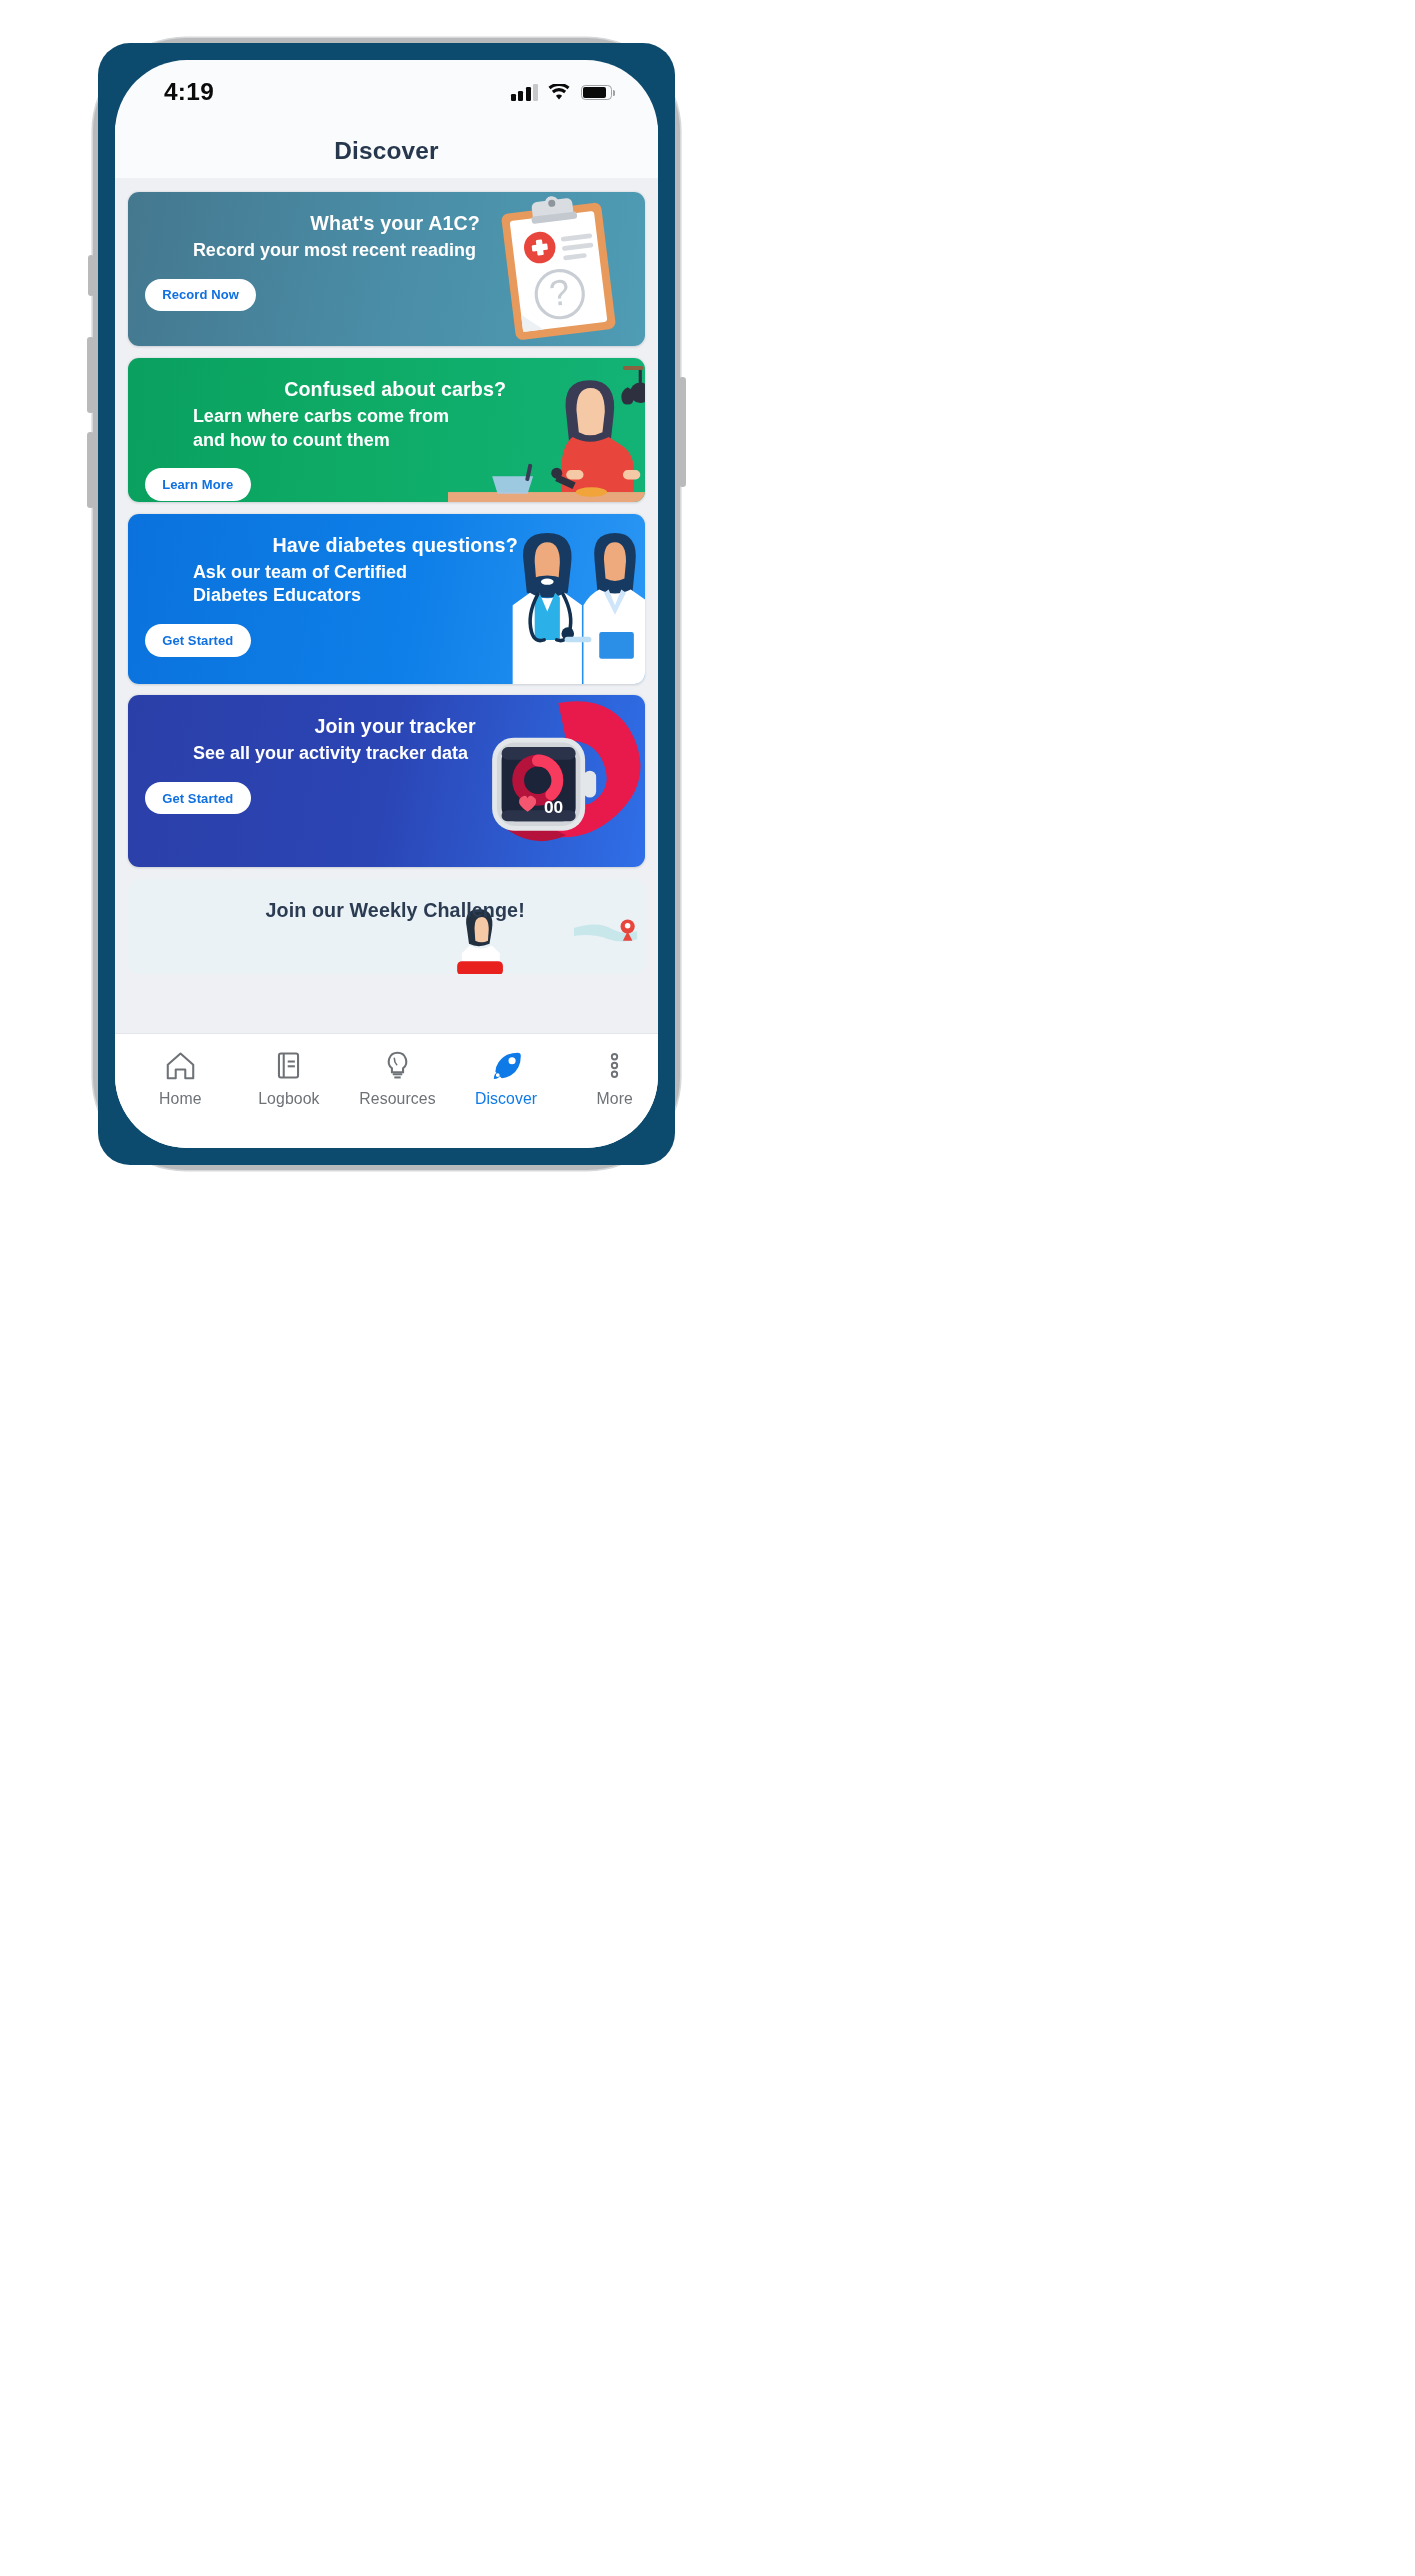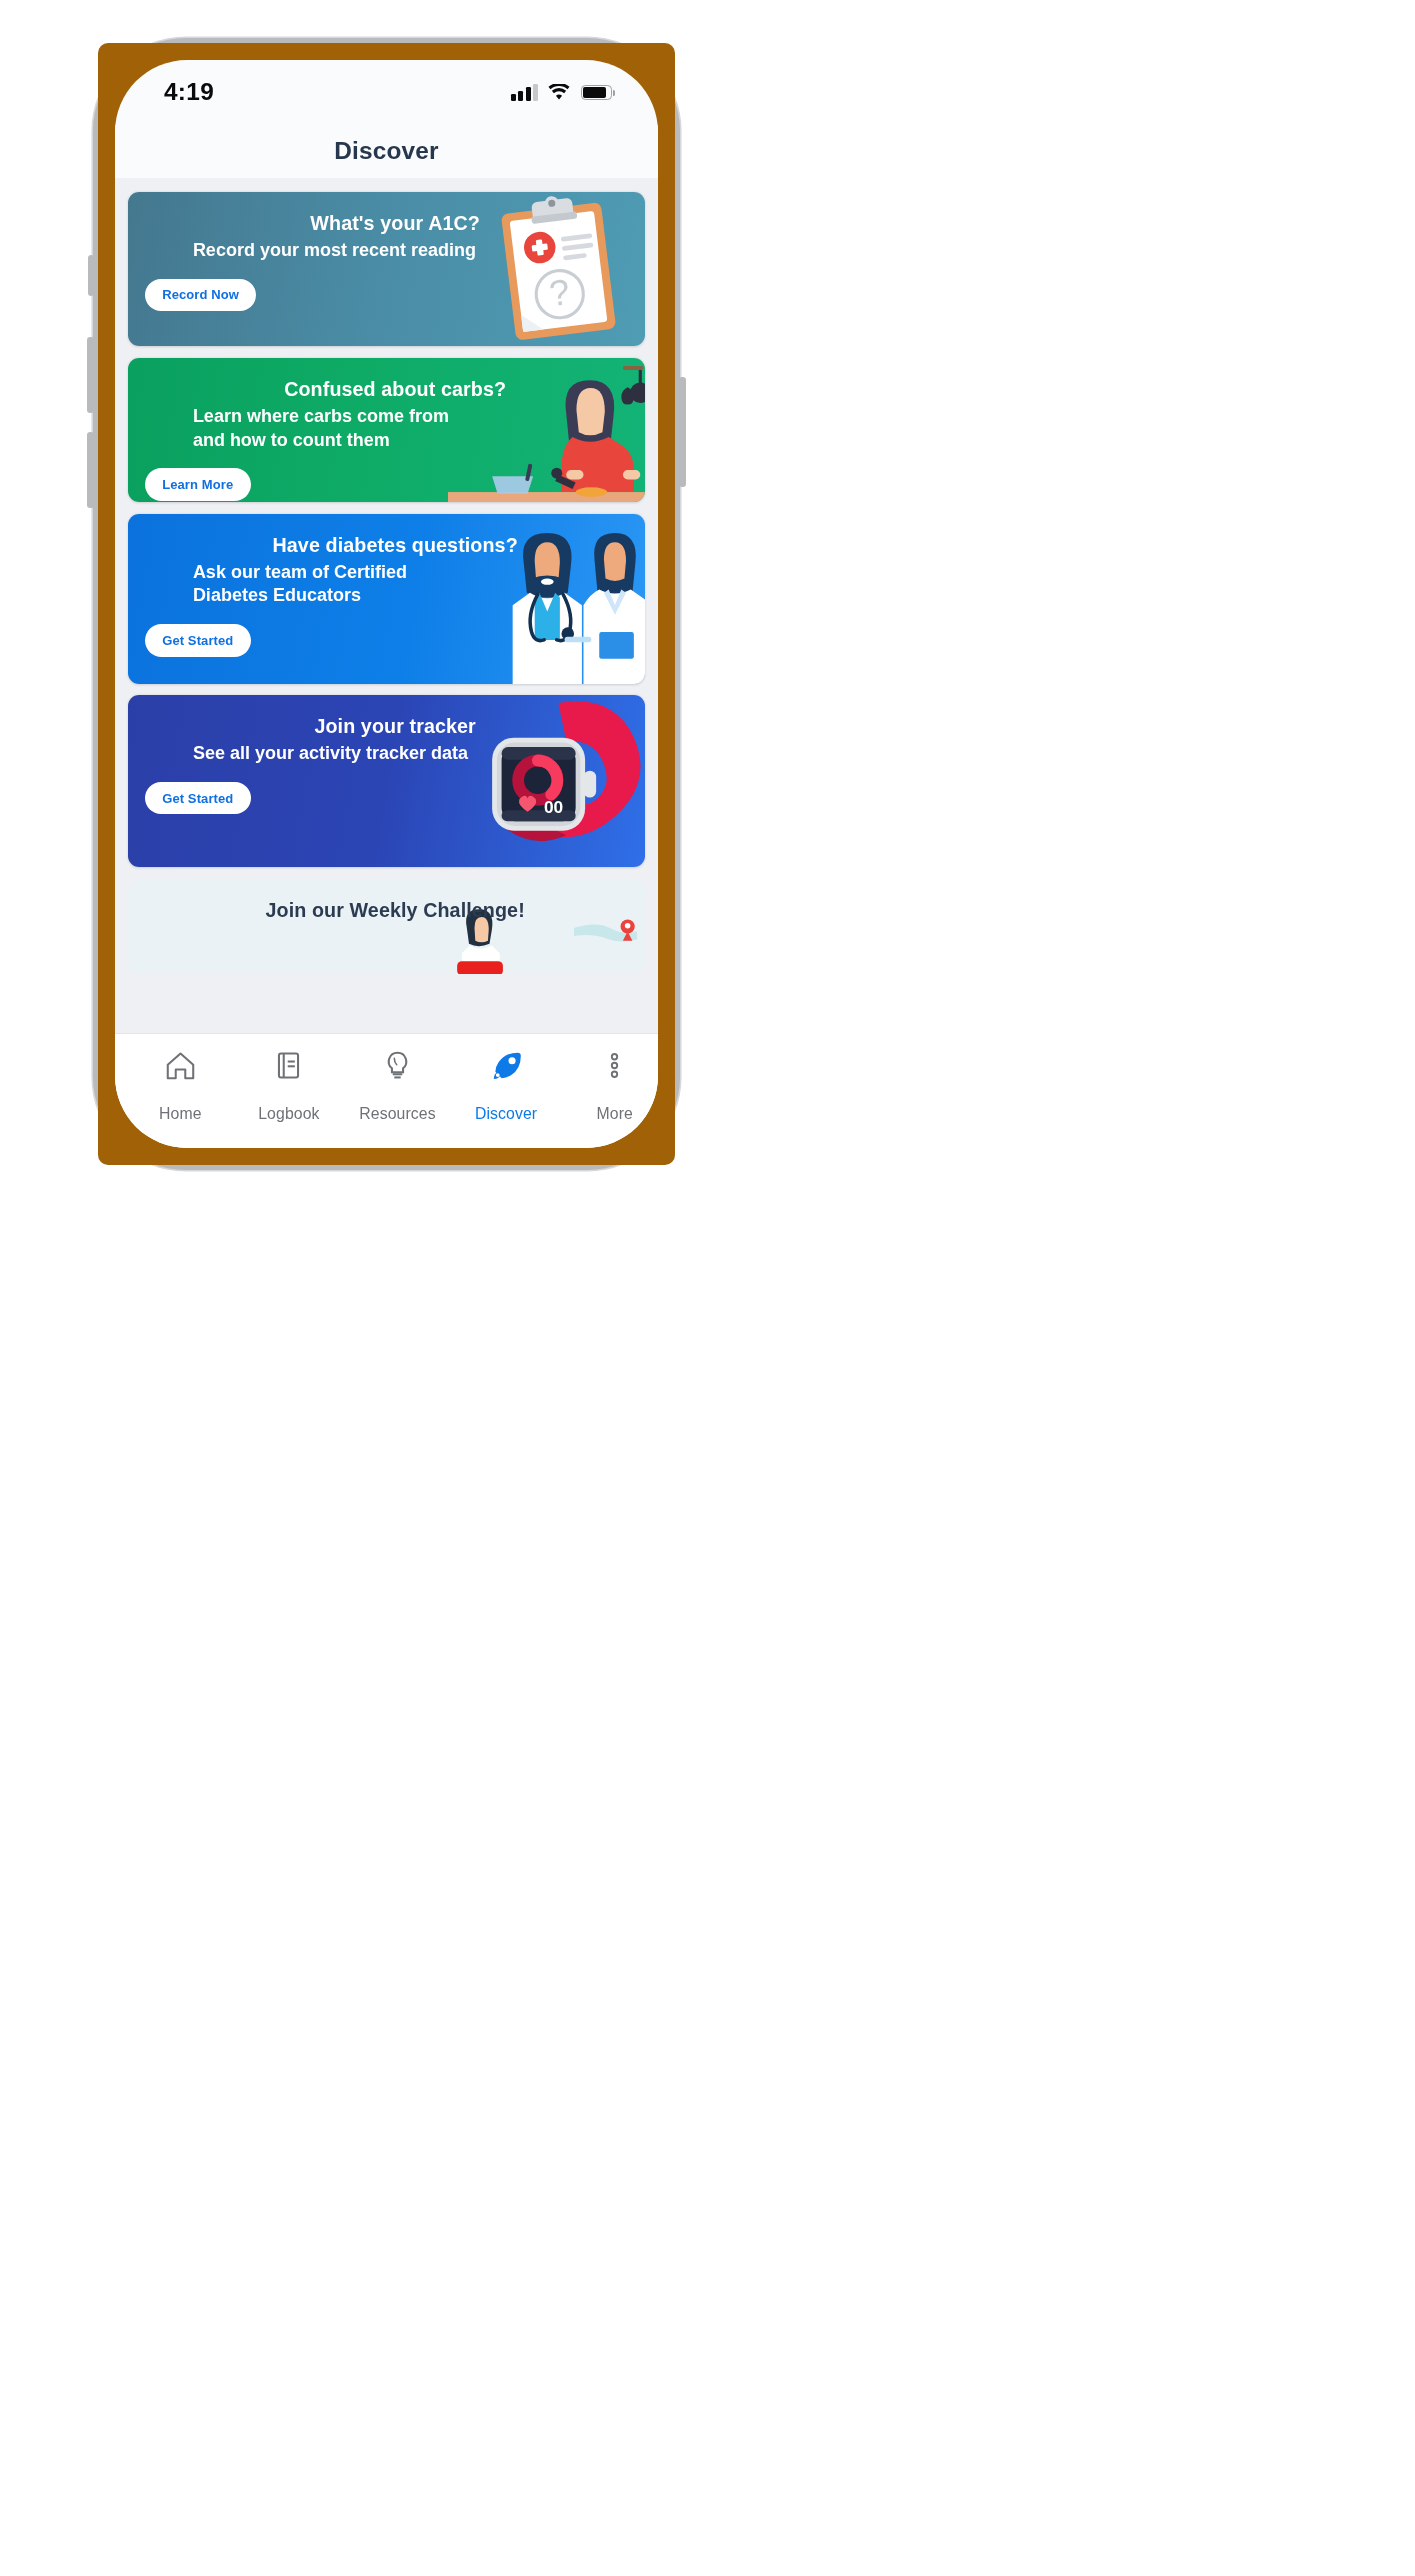--- a/index.html
+++ b/index.html
@@ -21,22 +21,22 @@
     left: 0; top: 0;
     width: 587px; height: 1132px;
     border-radius: 93px;
     background: #b9babb;
     box-shadow: 0 0 0 1.6px #d7d8d9;
   }
   .phone-mid {
     position: absolute;
     left: 4.7px; top: 4.7px;
     right: 4.7px; bottom: 4.7px;
-    border-radius: 10px;
-    background: #a16207;
+    border-radius: 32px;
+    background: #0c4a6e;
   }
   .phone-screen {
     position: absolute;
     left: 17.3px; top: 17.3px;
     right: 17.3px; bottom: 17.3px;
     border-radius: 72px;
     background: #fafbfc;
     overflow: hidden;
   }
   
@@ -141,21 +141,21 @@
   .tab-bar {
     position: absolute; left: 0; bottom: 0;
     width: 100%; height: 115px;
     background: #ffffff;
     border-top: 0.8px solid #e2e5e9;
     display: flex; align-items: flex-start;
     padding-top: 14px;
   }
   .tab-item {
     flex: 1; display: flex; flex-direction: column;
-    align-items: center; gap: 22px; cursor: pointer; margin-left: 22px;
+    align-items: center; gap: 7px; cursor: pointer; margin-left: 22px;
   }
   .tab-icon { width: 35px; height: 35px; display: block; }
   .tab-label { font-size: 15.8px; color: #6e7277; letter-spacing: 0.1px; }
   .tab-item.active .tab-label { color: #0d7ae8; font-weight: 500; }
 </style>
 </head>
 <body>
 
 <div id="device-frame">
   <div class="phone-outer">

